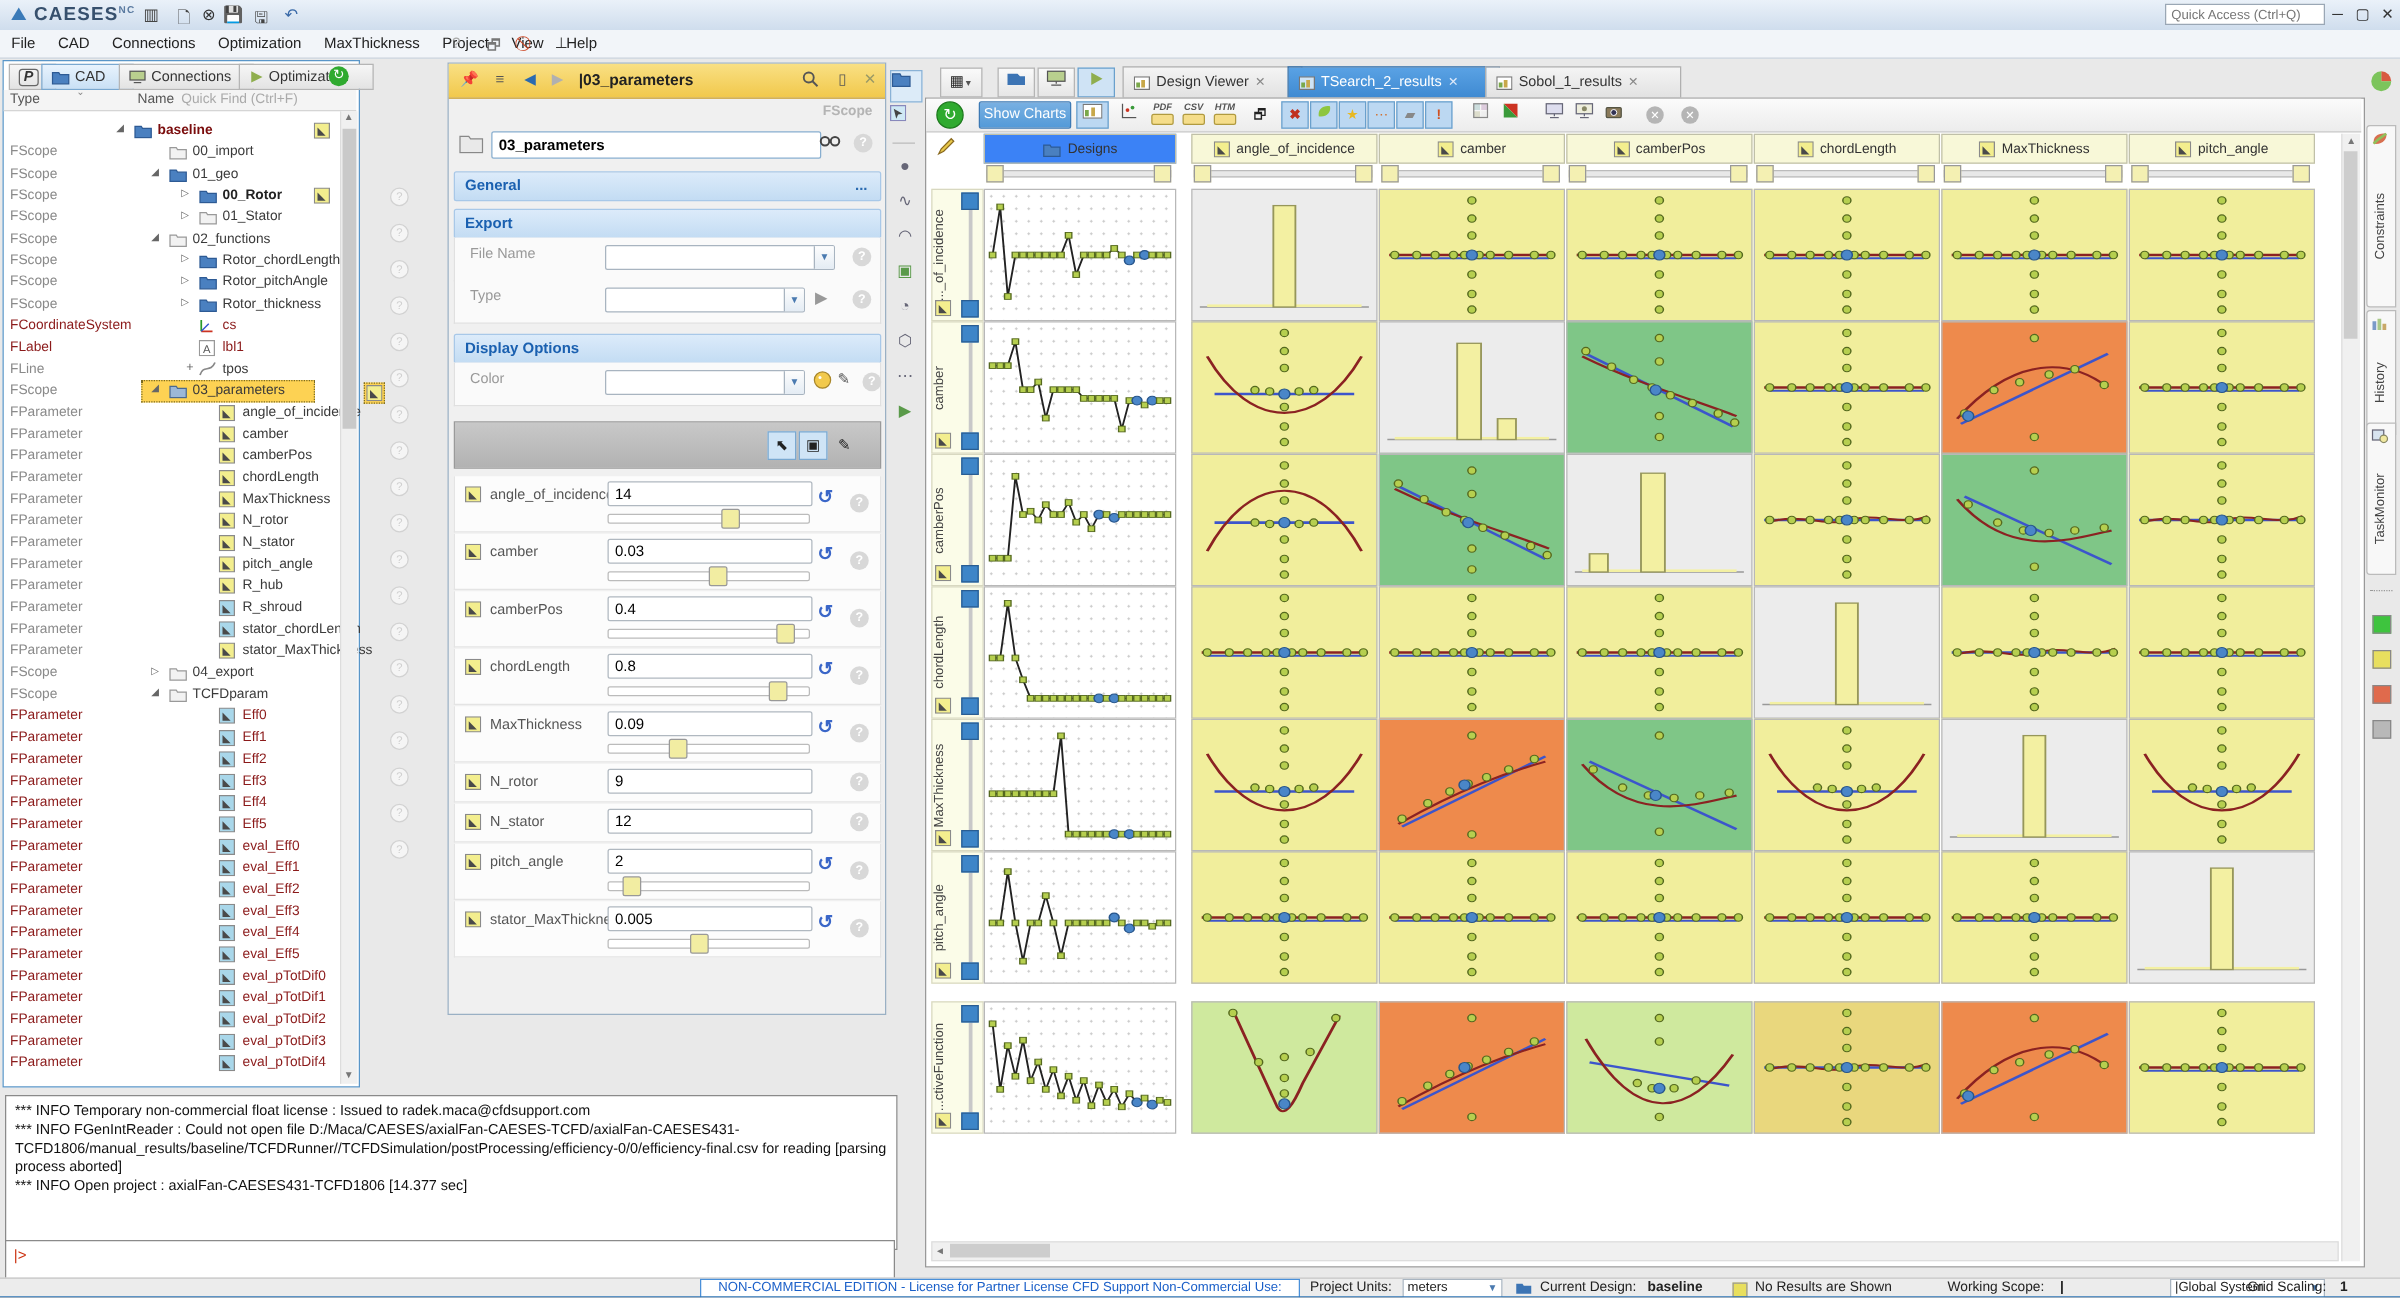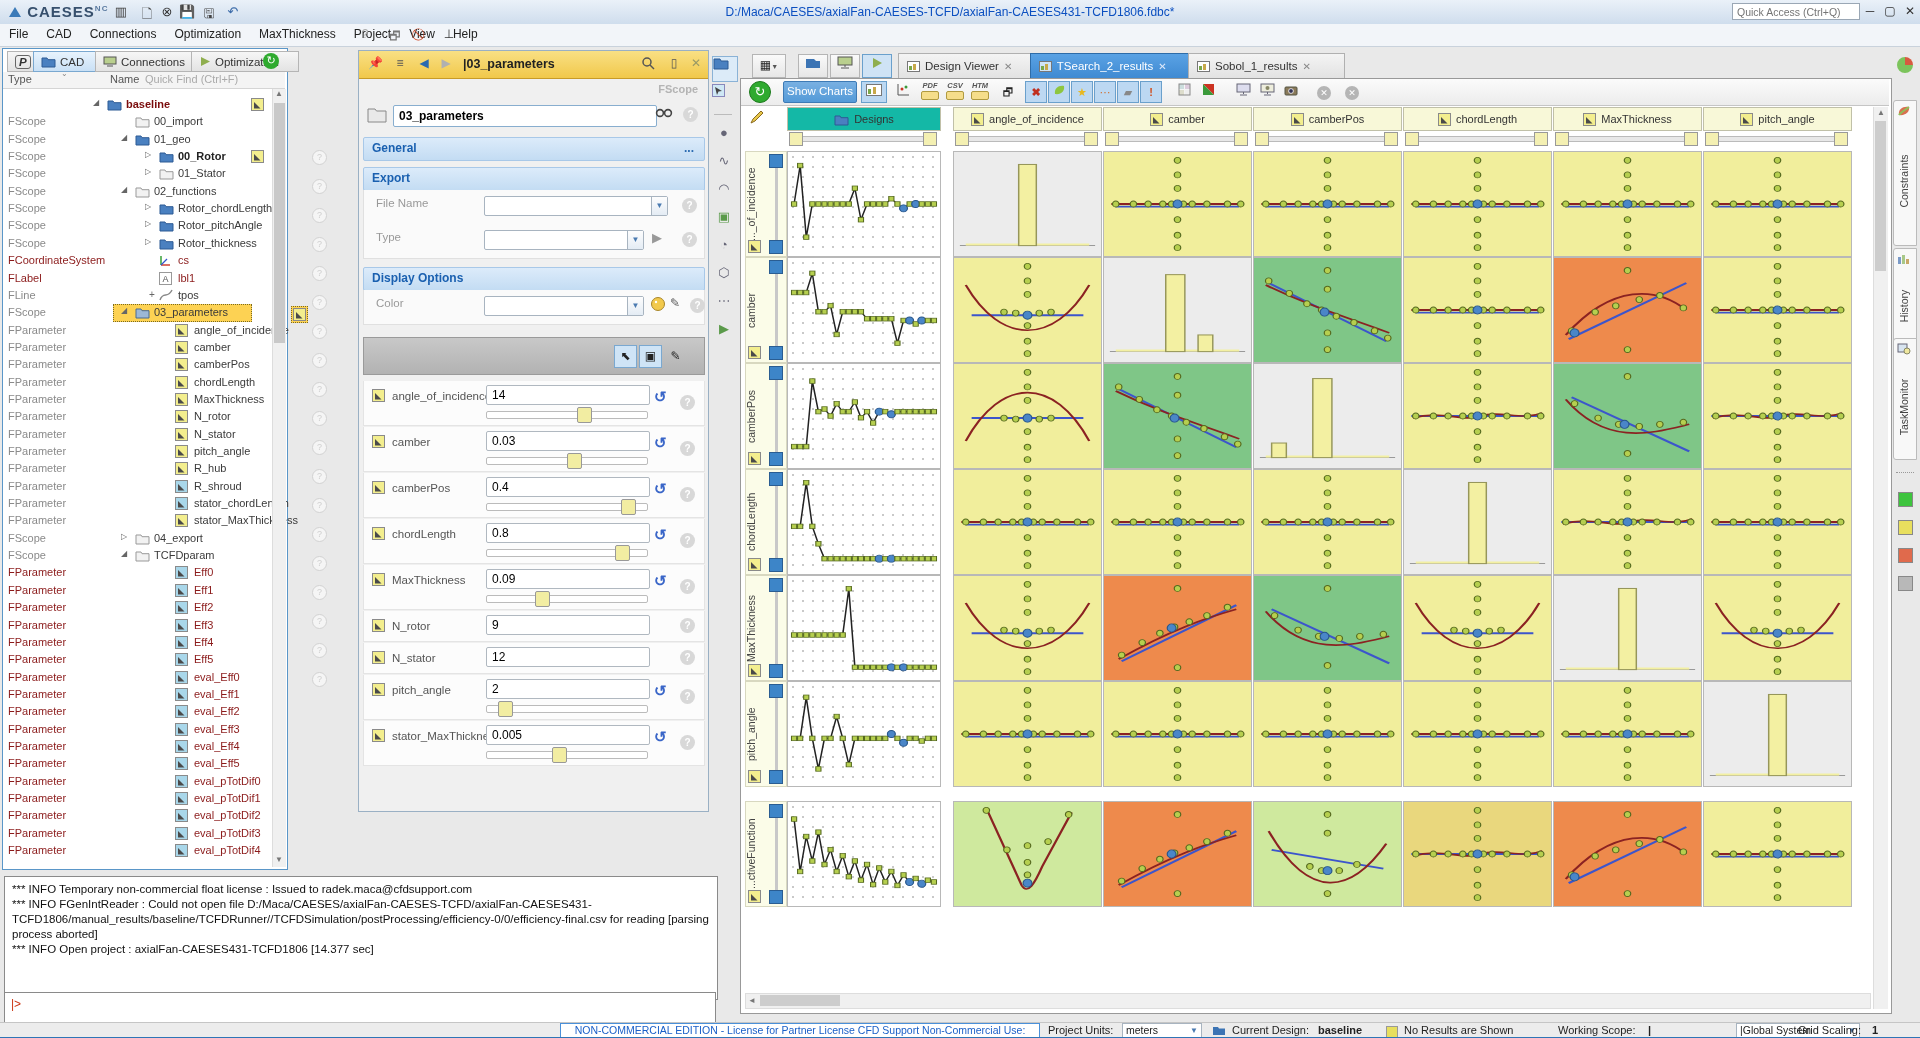--- a/index.html
+++ b/index.html
@@ -108,21 +108,20 @@
   <div id="titlebar" class="abs">
     <span id="logo" class="abs"><svg width="14" height="12" style="display:inline-block;vertical-align:-1px" viewBox="0 0 14 12">
           <path d="M1 11 L7 1 L13 11 Z" fill="#3a7ab8"></path>
         </svg> <span>CAESES</span><sup>NC</sup></span>
     <span class="tbico abs" style="left:112px">▥</span>
     <span class="tbico abs" style="left:138px">🗋</span>
     <span class="tbico abs" style="left:158px;color:#333">⊗</span>
     <span class="tbico abs" style="left:178px">💾</span>
     <span class="tbico abs" style="left:200px">🖫</span>
     <span class="tbico abs" style="left:224px;color:#3a6aa8">↶</span>
-    <span id="titlepath" class="abs">D:/Maca/CAESES/axialFan-CAESES-TCFD/axialFan-CAESES431-TCFD1806.fdbc*</span>
     <input id="quickaccess" class="abs" placeholder="Quick Access (Ctrl+Q)" style="">
     <span class="winbtn abs" style="left:1862px">─</span>
     <span class="winbtn abs" style="left:1882px">▢</span>
     <span class="winbtn abs" style="left:1902px">✕</span>
   </div>
 
   <div id="menubar" class="abs"><span class="menuitem">File</span><span class="menuitem">CAD</span><span class="menuitem">Connections</span><span class="menuitem">Optimization</span><span class="menuitem">MaxThickness</span><span class="menuitem">Project</span><span class="menuitem">View</span><span class="menuitem">Help</span></div>
   <span class="menuico abs" style="left:356px;color:#aaa">?</span>
   <span class="menuico abs" style="left:386px;color:#777">🗗</span>
   <span class="menuico abs" style="left:412px;color:#cc4422">⃠</span>
@@ -928,21 +927,21 @@
           </svg></div>
         <div class="tbtn" style="left: 572px; width: 20px;"><span style="background:#b5b5b5;color:#fff;border-radius:50%;display:inline-block;width:14px;height:14px;line-height:14px;font-size:9px">✕</span></div>
         <div class="tbtn" style="left: 600px; width: 20px;"><span style="background:#b5b5b5;color:#fff;border-radius:50%;display:inline-block;width:14px;height:14px;line-height:14px;font-size:9px">✕</span></div>
       </div>
     <div id="matrix">
         <div class="abs" style="left: 8px; top: 30px; width: 20px; height: 18px;">
           <svg width="16" height="16" viewBox="0 0 16 16">
             <path d="M2 14 L4 10 L12 2 L14 4 L6 12 Z" fill="#e8c84a" stroke="#8a6a20"></path>
           </svg>
         </div>
-        <div class="mxhdr" style="left: 46px; top: 28px; width: 152px; background: #14b8a6;">
+        <div class="mxhdr" style="left: 46px; top: 28px; width: 152px; background: #3b82f6;">
           <svg width="15" height="13" viewBox="0 0 15 13">
             <path d="M1 3 h5 l1 1.7 H14 V12 H1 Z" fill="#4a80c0" stroke="#2d5a94"></path>
           </svg>
           <span>Designs</span>
         </div>
         <div class="mxslider" style="left: 46px; top: 52px; width: 152px;">
           <span class="tr"></span>
           <span class="hd" style="left:2px"></span>
           <span class="hd" style="right:2px"></span>
         </div>

